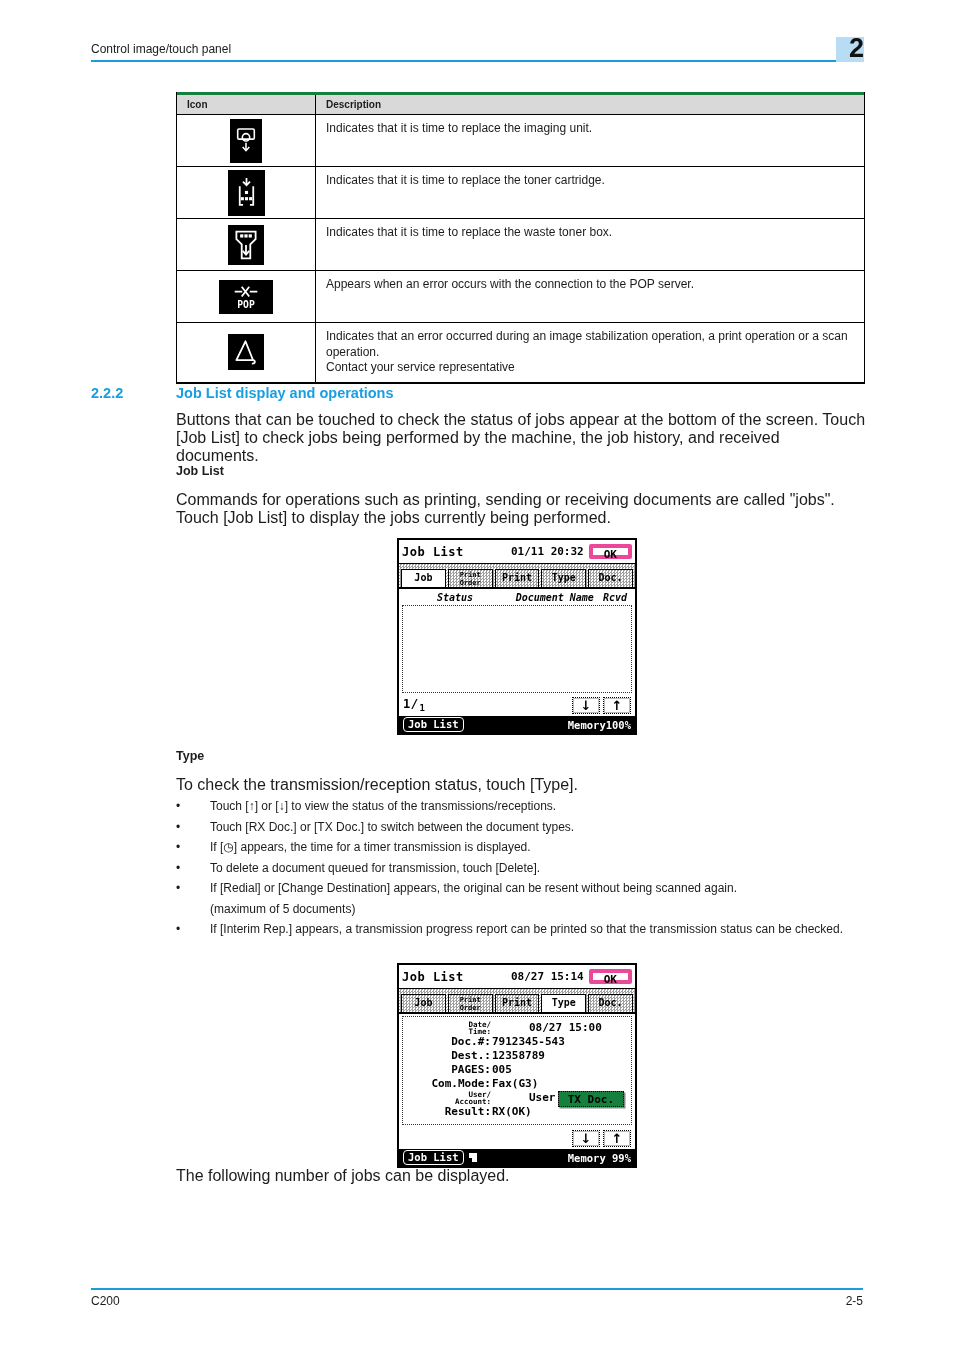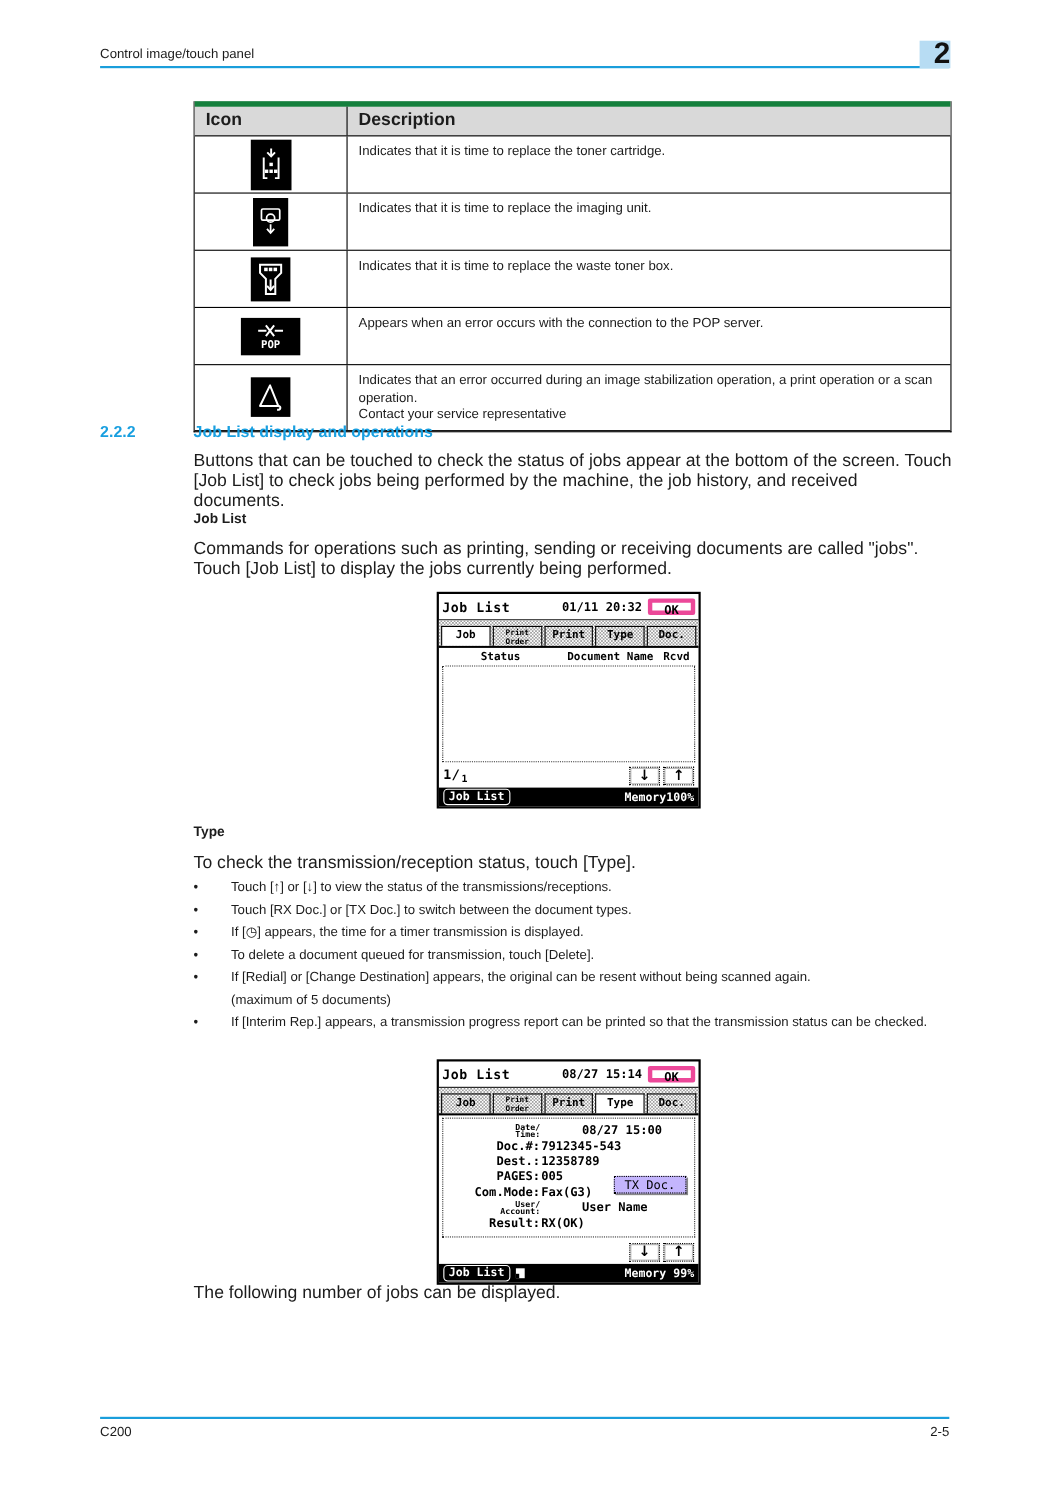--- a/index.html
+++ b/index.html
@@ -13,22 +13,22 @@
   .hdr-rule  { position:absolute; left:91px; top:60px; width:772px; height:2px; background:#1a9edb; }
   .chapter-badge { position:absolute; left:836px; top:37px; width:28px; height:25px; background:#b7dcf3; }
   .chapter-num { position:absolute; left:838px; top:33px; width:26px; text-align:right;
                  font-size:27px; font-weight:bold; color:#111; line-height:30px; }
   .ftr-rule  { position:absolute; left:91px; top:1288px; width:772px; height:2px; background:#1a9edb; }
   .ftr-model { position:absolute; left:91px; top:1294px; font-size:12px; }
   .ftr-page  { position:absolute; right:91px; top:1294px; font-size:12px; }
 
   
   .icon-table { position:absolute; left:176px; top:92px; width:687px; border:1px solid #000; border-top:none; }
-  .t-head { display:flex; background:#d9d9d9; border-top:5px solid #15803d; border-bottom:1px solid #000;
-            font-weight:bold; font-size:16px; }
+  .t-head { display:flex; background:#d9d9d9; border-top:3px solid #15803d; border-bottom:1px solid #000;
+            font-weight:bold; font-size:10px; }
   .t-head .c1 { width:139px; padding:4px 0 4px 10px; box-sizing:border-box; border-right:1px solid #000; }
   .t-head .c2 { flex:1; padding:4px 0 4px 10px; }
   .t-row { display:flex; border-bottom:1px solid #000; }
   .t-row:last-child { border-bottom:1px solid #000; }
   .t-row .c1 { width:139px; box-sizing:border-box; border-right:1px solid #000;
                display:flex; align-items:center; justify-content:center; min-height:51px; }
   .t-row .c2 { flex:1; padding:6px 12px 6px 10px; font-size:12px; line-height:15.5px; white-space:pre-line; }
   .tile { background:#000; display:flex; align-items:center; justify-content:center; }
   .tile1 { width:37px; height:46px; } .tile2 { width:32px; height:44px; }
   .tile3 { width:36px; height:40px; } .tile4 { width:54px; height:34px; }
@@ -65,21 +65,21 @@
   .lcd-title .dt { font-size:11px; margin-left:auto; margin-right:5px; }
   .btn-ok { border:4px solid #ec4899; border-radius:2px; font-size:11px; font-weight:bold;
             height:15px; line-height:14px; padding:0 11px; background:#fff;
             font-family:"DejaVu Sans Mono", monospace; }
   .checker { background:repeating-conic-gradient(#9f9f9f 0% 25%, #ffffff 0% 50%); background-size:3px 3px; }
   .lcd-tabs { display:flex; gap:2px; padding:5px 2px 0; border-bottom:2px solid #000; }
   .tab { flex:1; border:1px solid #000; border-bottom:none; font-size:10px; text-align:center;
          height:17px; line-height:16px; overflow:hidden; }
   .tab.active { background:#fff; }
   .tab .st { display:block; font-size:7px; line-height:7px; padding-top:1.5px; }
-  .lcd-cols { display:flex; font-size:10px; padding:3px 8px 1px 38px; }
+  .lcd-cols { display:flex; font-size:10px; padding:3px 8px 1px 38px;font-style:italic; }
   .cols-doc { margin-left:auto; } .cols-rcvd { margin-left:9px; }
   .lcd-listbox { border:1px dotted #333; height:86px; margin:1px 3px; }
   .lcd-pager { display:flex; align-items:center; height:22px; padding:0 4px; }
   .frac { font-size:12px; }
   .frac .sl { font-style:italic; padding:0 1px; }
   .frac .n2 { font-size:9px; vertical-align:-3px; }
   .arrows { margin-left:auto; display:flex; gap:3px; }
   .btn-arrow { width:28px; height:17px; border:1px dotted #000; box-shadow:0 0 0 1px #bbb inset;
                display:flex; align-items:center; justify-content:center;
                font-size:13px; font-weight:bold; background:#fff;
@@ -89,70 +89,70 @@
   .bar-mem { margin-left:auto; font-size:10.5px; }
   .bar-doc-icon { width:8px; height:9px; background:#fff; margin-left:5px; position:relative; }
   .bar-doc-icon::after { content:""; position:absolute; left:0; bottom:0; width:3px; height:4px; background:#000; }
 
   .lcd-fields { border:1px dotted #333; margin:2px 3px; padding:4px 0 5px; position:relative; }
   .f-row { display:flex; line-height:14px; font-size:11px; }
   .f-label { width:88px; text-align:right; flex:none; }
   .f-row.stacked .f-label span { display:block; font-size:7.5px; line-height:7px; padding-top:0; }
   .f-row.stacked { padding:0;gap:37px; }
   .f-value { padding-left:1px; }
-  .btn-tx { position:absolute; right:7px; top:52px; border:1px dotted #000; box-shadow:1.5px 1.5px 0 #888;
-            padding:0 9px; font-size:11px; font-weight:normal; height:16px; line-height:15px; background:#c4b5fd;
+  .btn-tx { position:absolute; right:7px; top:74px; border:1px dotted #000; box-shadow:1.5px 1.5px 0 #888;
+            padding:0 9px; font-size:11px; font-weight:bold; height:16px; line-height:15px; background:#15803d;
             font-family:"DejaVu Sans Mono", monospace; }
 </style>
 </head>
 <body>
 
 <div id="page">
 
   <div class="hdr-title">Control image/touch panel</div>
   <div class="hdr-rule"></div>
   <div class="chapter-badge"></div>
   <div class="chapter-num">2</div>
 
   <div class="icon-table">
     <div class="t-head">
       <div class="c1">Icon</div>
       <div class="c2">Description</div>
+    </div>
+
+    <div class="t-row">
+      <div class="c1">
+        <span class="tile tile2">
+          <svg width="24" height="34" viewBox="0 0 26 32">
+            <rect class="o" x="4" y="3" width="18" height="11" rx="1.5"></rect>
+            <circle cx="13" cy="12" r="4"></circle>
+            <path d="M13 18v8"></path>
+              <path d="M9.4 22.5l3.6 4 3.6-4"></path>
+          </svg>
+        </span>
+      </div>
+      <div class="c2">Indicates that it is time to replace the imaging unit.</div>
     </div>
 
     <div class="t-row">
       <div class="c1">
         <span class="tile tile1">
           <svg width="27" height="36" viewBox="0 0 26 32">
             <path d="M13 1.5v6"></path>
               <path d="M9.6 5l3.4 3.5L16.4 5"></path>
             <path d="M6.5 9.5v18h3.2"></path>
               <path d="M19.5 9.5v18h-3.2"></path>
             <rect class="f" x="11.5" y="14" width="3" height="3"></rect>
             <rect class="f" x="7.5" y="20" width="3" height="3"></rect>
             <rect class="f" x="11.5" y="20" width="3" height="3"></rect>
             <rect class="f" x="15.5" y="20" width="3" height="3"></rect>
           </svg>
         </span>
       </div>
       <div class="c2">Indicates that it is time to replace the toner cartridge.</div>
-    </div>
-
-    <div class="t-row">
-      <div class="c1">
-        <span class="tile tile2">
-          <svg width="24" height="34" viewBox="0 0 26 32">
-            <rect class="o" x="4" y="3" width="18" height="11" rx="1.5"></rect>
-            <circle cx="13" cy="12" r="4"></circle>
-            <path d="M13 18v8"></path>
-              <path d="M9.4 22.5l3.6 4 3.6-4"></path>
-          </svg>
-        </span>
-      </div>
-      <div class="c2">Indicates that it is time to replace the imaging unit.</div>
     </div>
 
     <div class="t-row">
       <div class="c1">
         <span class="tile tile3">
           <svg width="28" height="32" viewBox="0 0 26 30">
             <path d="M4 2.5h18v7l-5 5v13h-8v-13l-5-5z"></path>
             <rect class="f" x="7.5" y="5" width="3" height="3"></rect>
             <rect class="f" x="11.5" y="5" width="3" height="3"></rect>
             <rect class="f" x="15.5" y="5" width="3" height="3"></rect>

